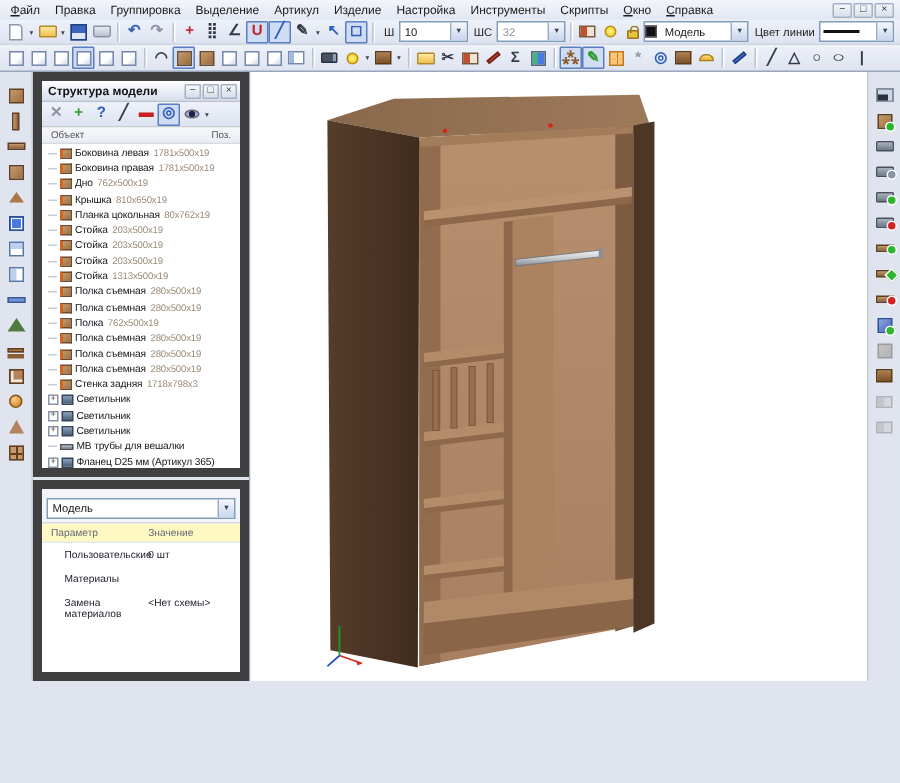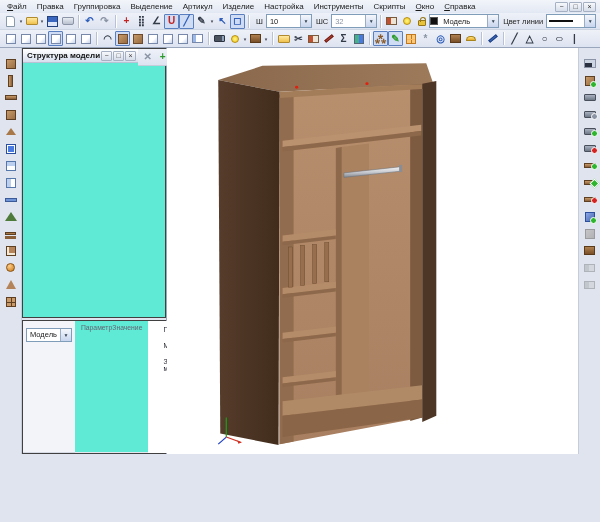--- a/index.html
+++ b/index.html
@@ -83,21 +83,21 @@
 
 
 #mainrow{flex:1;display:flex;min-height:0}
 .rail{width:22px;flex:0 0 auto;display:flex;flex-direction:column;align-items:center;padding-top:8px;background:#dfe4ef}
 #left-rail{border-right:1px solid #c6cdda}
 #right-rail{border-left:1px solid #c6cdda}
 .rail .ti{margin-bottom:2px}
 
 
 #dock{width:145px;flex:0 0 auto;display:flex;flex-direction:column;background:#dfe4ef;border-right:1px solid #9aa6bc}
-.panel{display:flex;flex-direction:row;border:1px solid #404040;background:#5eead4;min-height:0}
+.panel{display:flex;flex-direction:column;border:6px solid #404040;background:#fef9c3;min-height:0}
 #structure-panel{height:270px;flex:0 0 auto}
 #properties-panel{flex:1;margin-top:2px}
 .phead{height:14px;flex:0 0 auto;display:flex;align-items:center;background:linear-gradient(#ffffff,#d7dfee);border-bottom:1px solid #b9c2d4;padding:0 2px 0 4px}
 .phead .ptitle{flex:1;font-size:8px;font-weight:bold;color:#111;white-space:nowrap}
 .pbtn{width:11px;height:10px;font-size:7px;line-height:8px;text-align:center;color:#444;background:linear-gradient(#f6f8fb,#d7deea);border:1px solid #a6b0c3;margin-left:1px;border-radius:1px}
 #struct-toolbar{height:17px;flex:0 0 auto;display:flex;align-items:center;background:linear-gradient(#eef1f8,#dde3f0);border-bottom:1px solid #c6cdda;padding:0 2px}
 .colhead{height:11px;flex:0 0 auto;display:flex;align-items:center;justify-content:space-between;background:linear-gradient(#f7f8fb,#e9ecf3);border-bottom:1px solid #d5dae5;font-size:6.5px;color:#555;padding:0 6px}
 #tree{flex:1;overflow:hidden;background:#fff;padding-top:1px}
 .trow{display:flex;align-items:center;height:10.3px;padding-left:4px;white-space:nowrap}
 .conn{width:6px;border-top:1px solid #c8cdd8;margin-right:1px;flex:0 0 auto}

